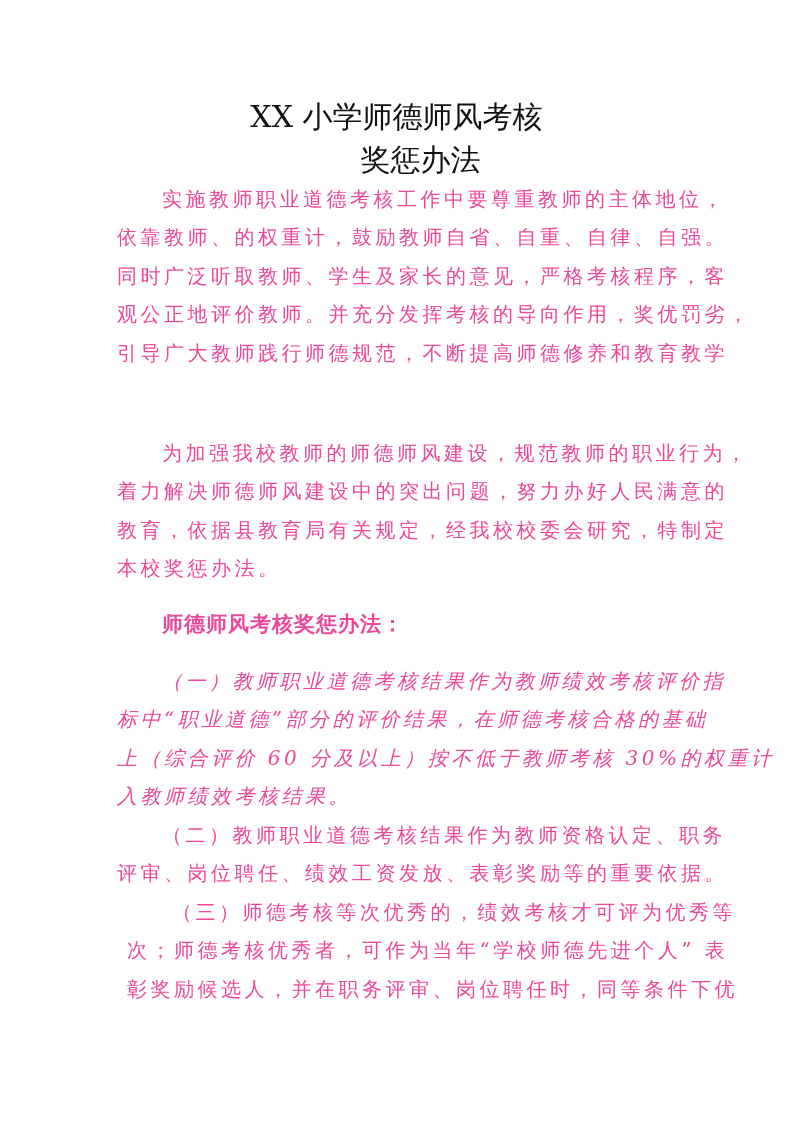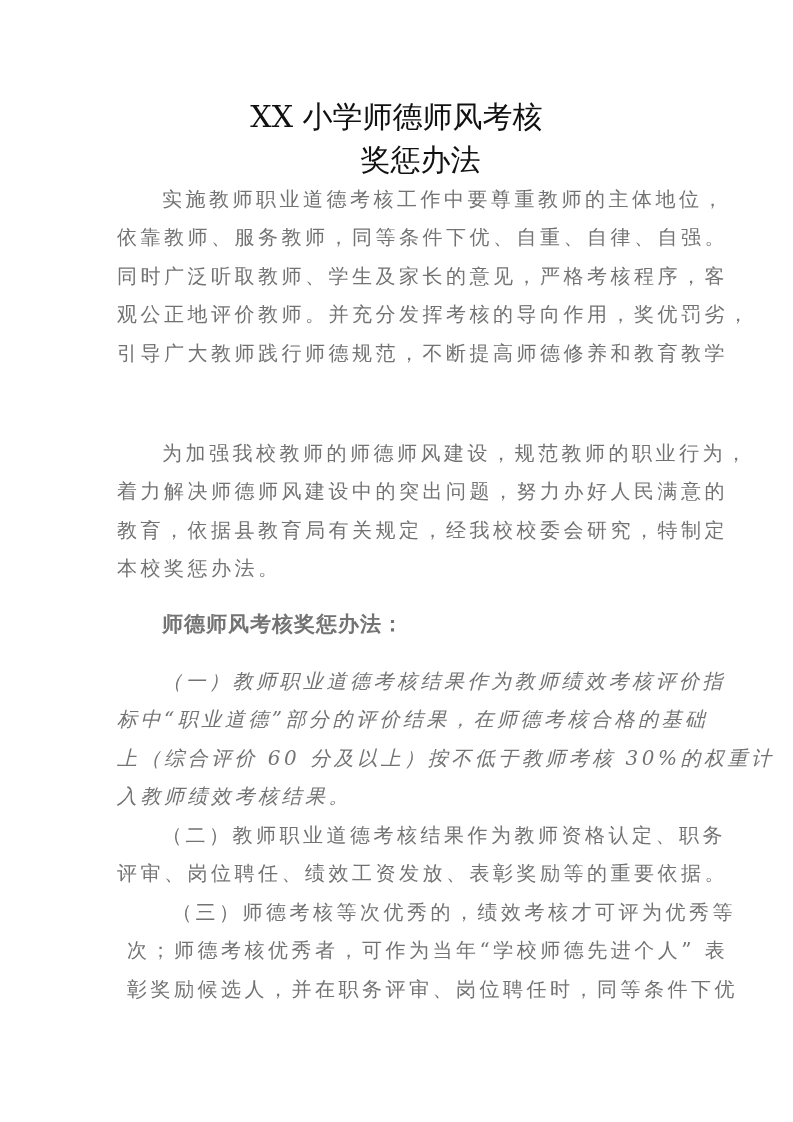--- a/index.html
+++ b/index.html
@@ -36,21 +36,21 @@
     .title-1 { top: 97px; }
     .title-2 { top: 140px; margin-left: 24px; }
 
     .body-text {
       position: absolute;
       left: 117px;
       width: 566px;
       font-size: 20px;
       line-height: 38.4px;
       letter-spacing: 3.5px;
-      color: #737373;
+      color: #ec4899;
       text-align: justify;
     }
     .line {
       display: block;
       white-space: nowrap;
       height: 38.4px;
       text-align-last: justify;
       text-align: justify;
     }
     .line.last {
@@ -74,21 +74,21 @@
 </head>
 <body>
 
 <div class="page">
 
   <div class="title-line title-1">XX 小学师德师风考核</div>
   <div class="title-line title-2">奖惩办法</div>
 
   <div class="body-text p1">
     <span class="line indent">实施教师职业道德考核工作中要尊重教师的主体地位，</span>
-    <span class="line">依靠教师、服务教师，同等条件下优、自重、自律、自强。</span>
+    <span class="line">依靠教师、的权重计，鼓励教师自省、自重、自律、自强。</span>
     <span class="line">同时广泛听取教师、学生及家长的意见，严格考核程序，客</span>
     <span class="line">观公正地评价教师。并充分发挥考核的导向作用，奖优罚劣，</span>
     <span class="line">引导广大教师践行师德规范，不断提高师德修养和教育教学</span>
   </div>
 
   <div class="body-text p2">
     <span class="line indent">为加强我校教师的师德师风建设，规范教师的职业行为，</span>
     <span class="line">着力解决师德师风建设中的突出问题，努力办好人民满意的</span>
     <span class="line">教育，依据县教育局有关规定，经我校校委会研究，特制定</span>
     <span class="line last">本校奖惩办法。</span>

